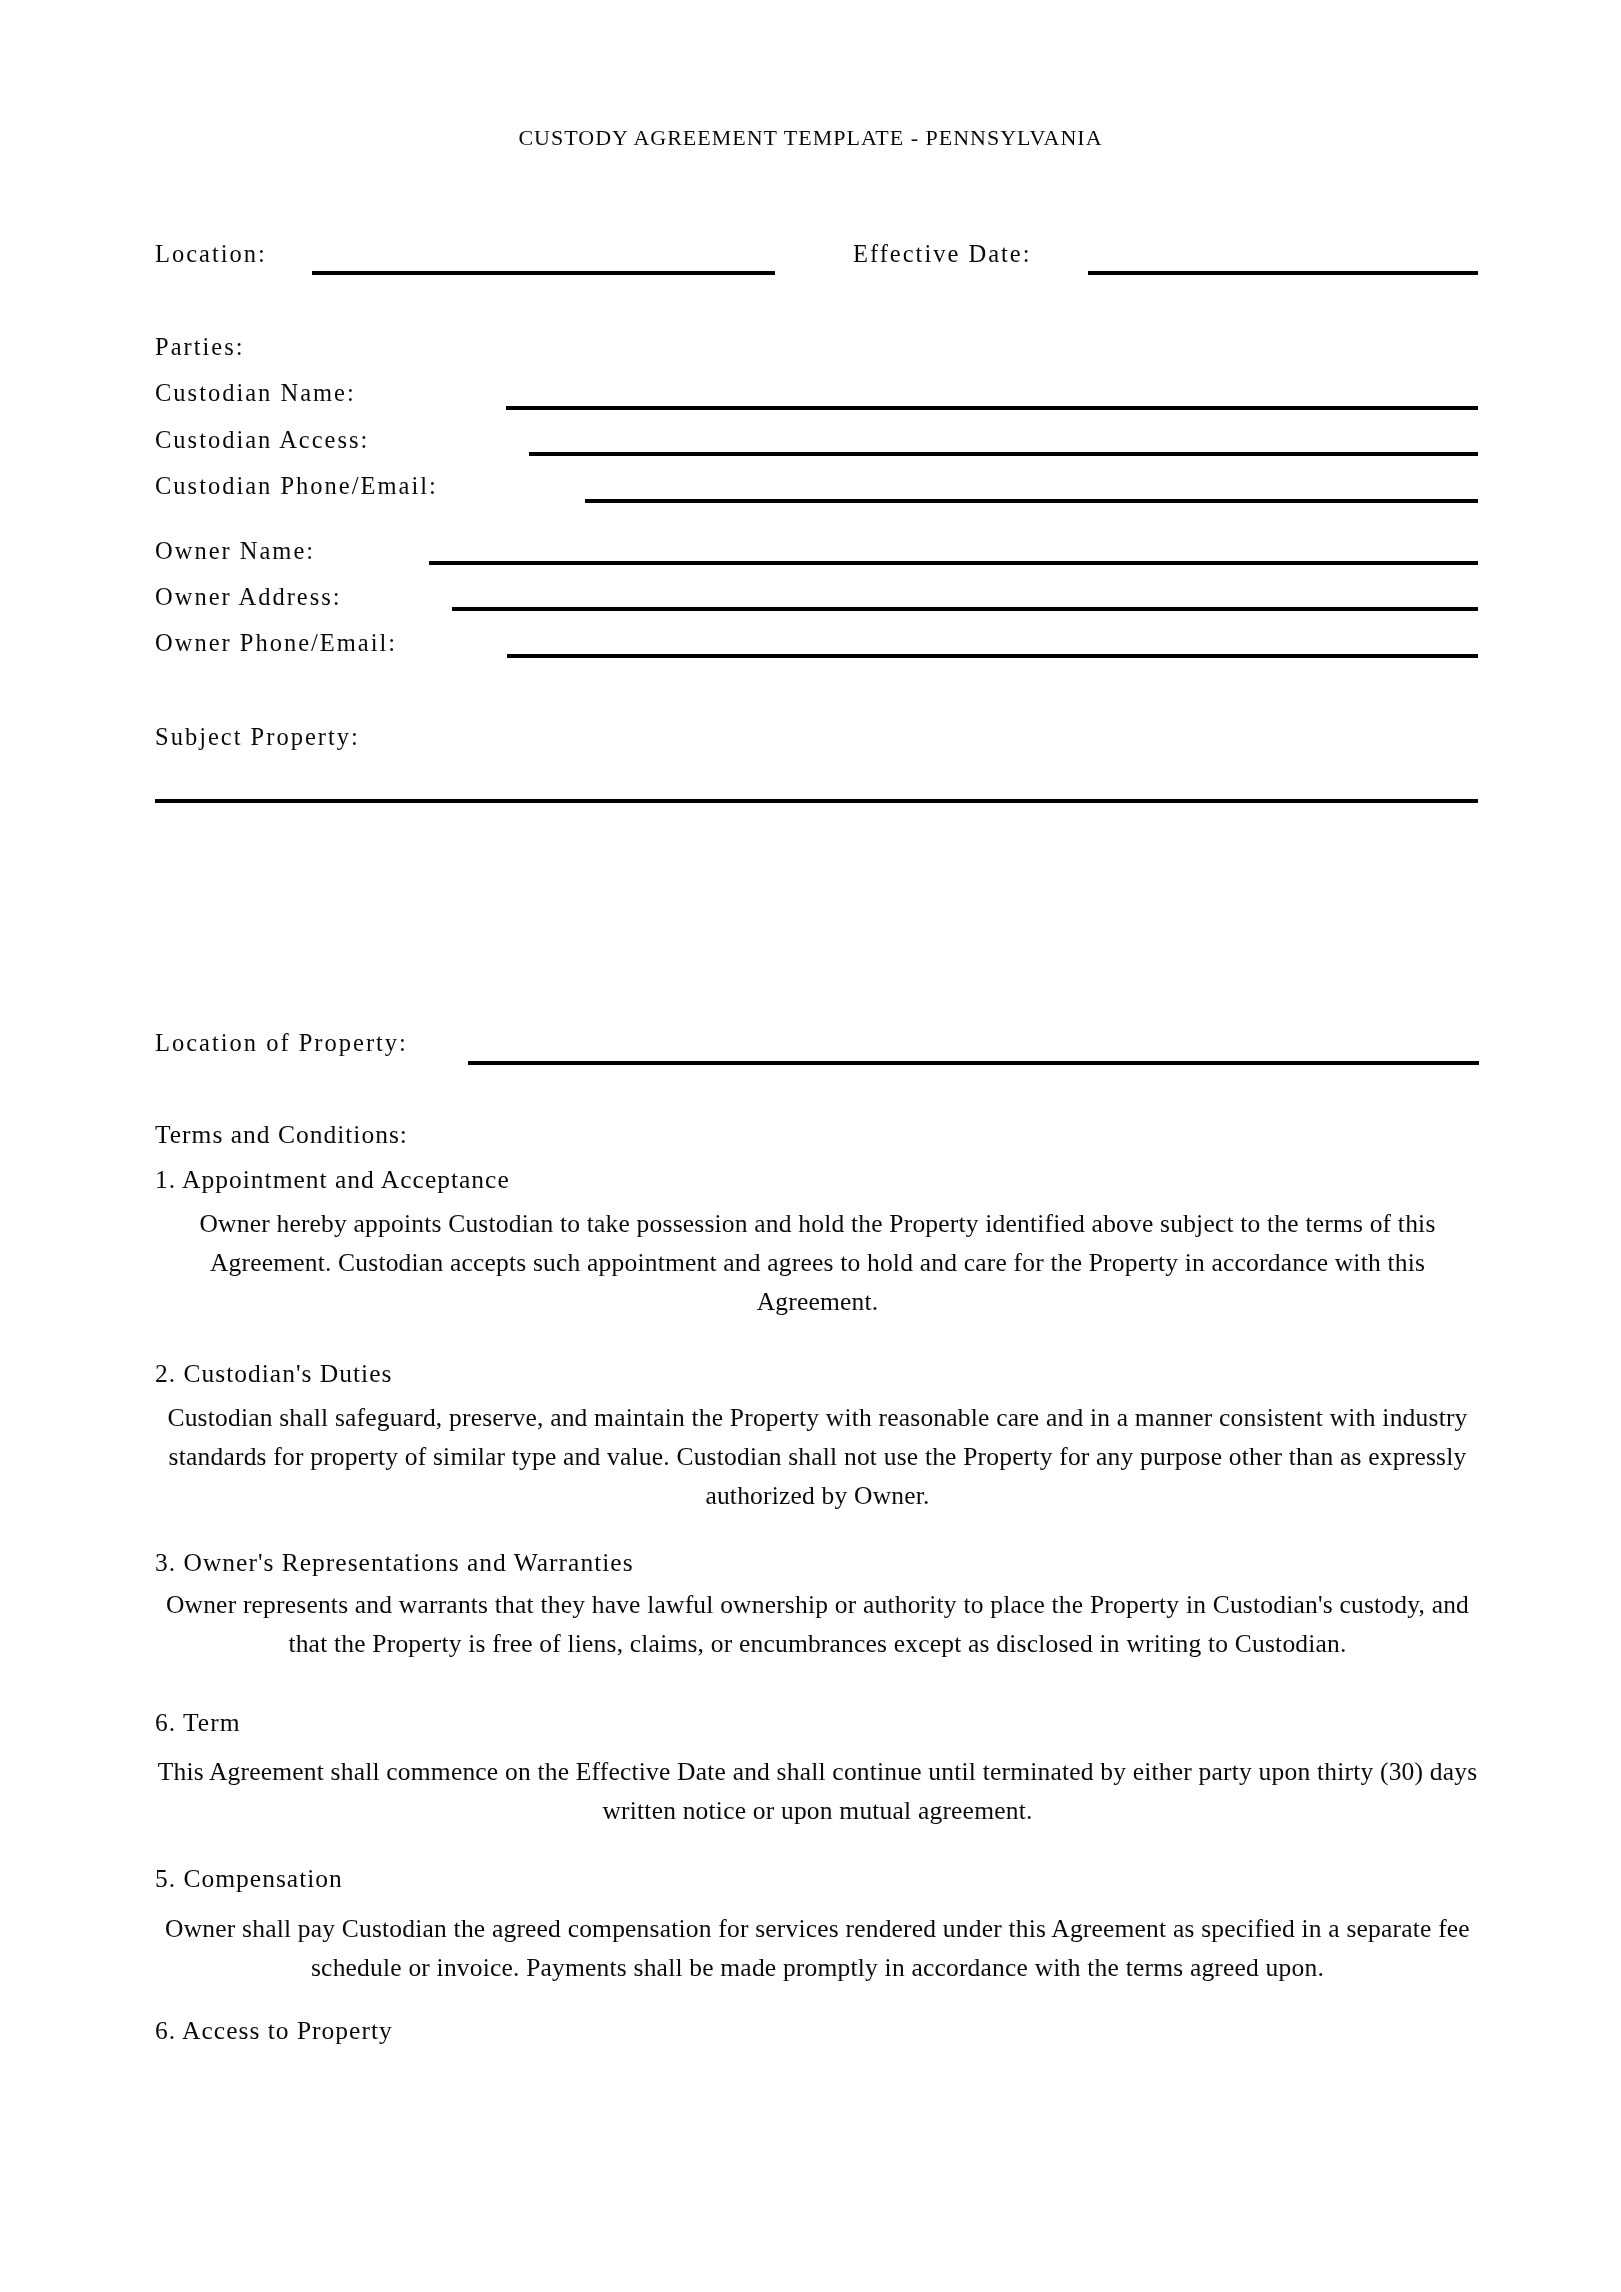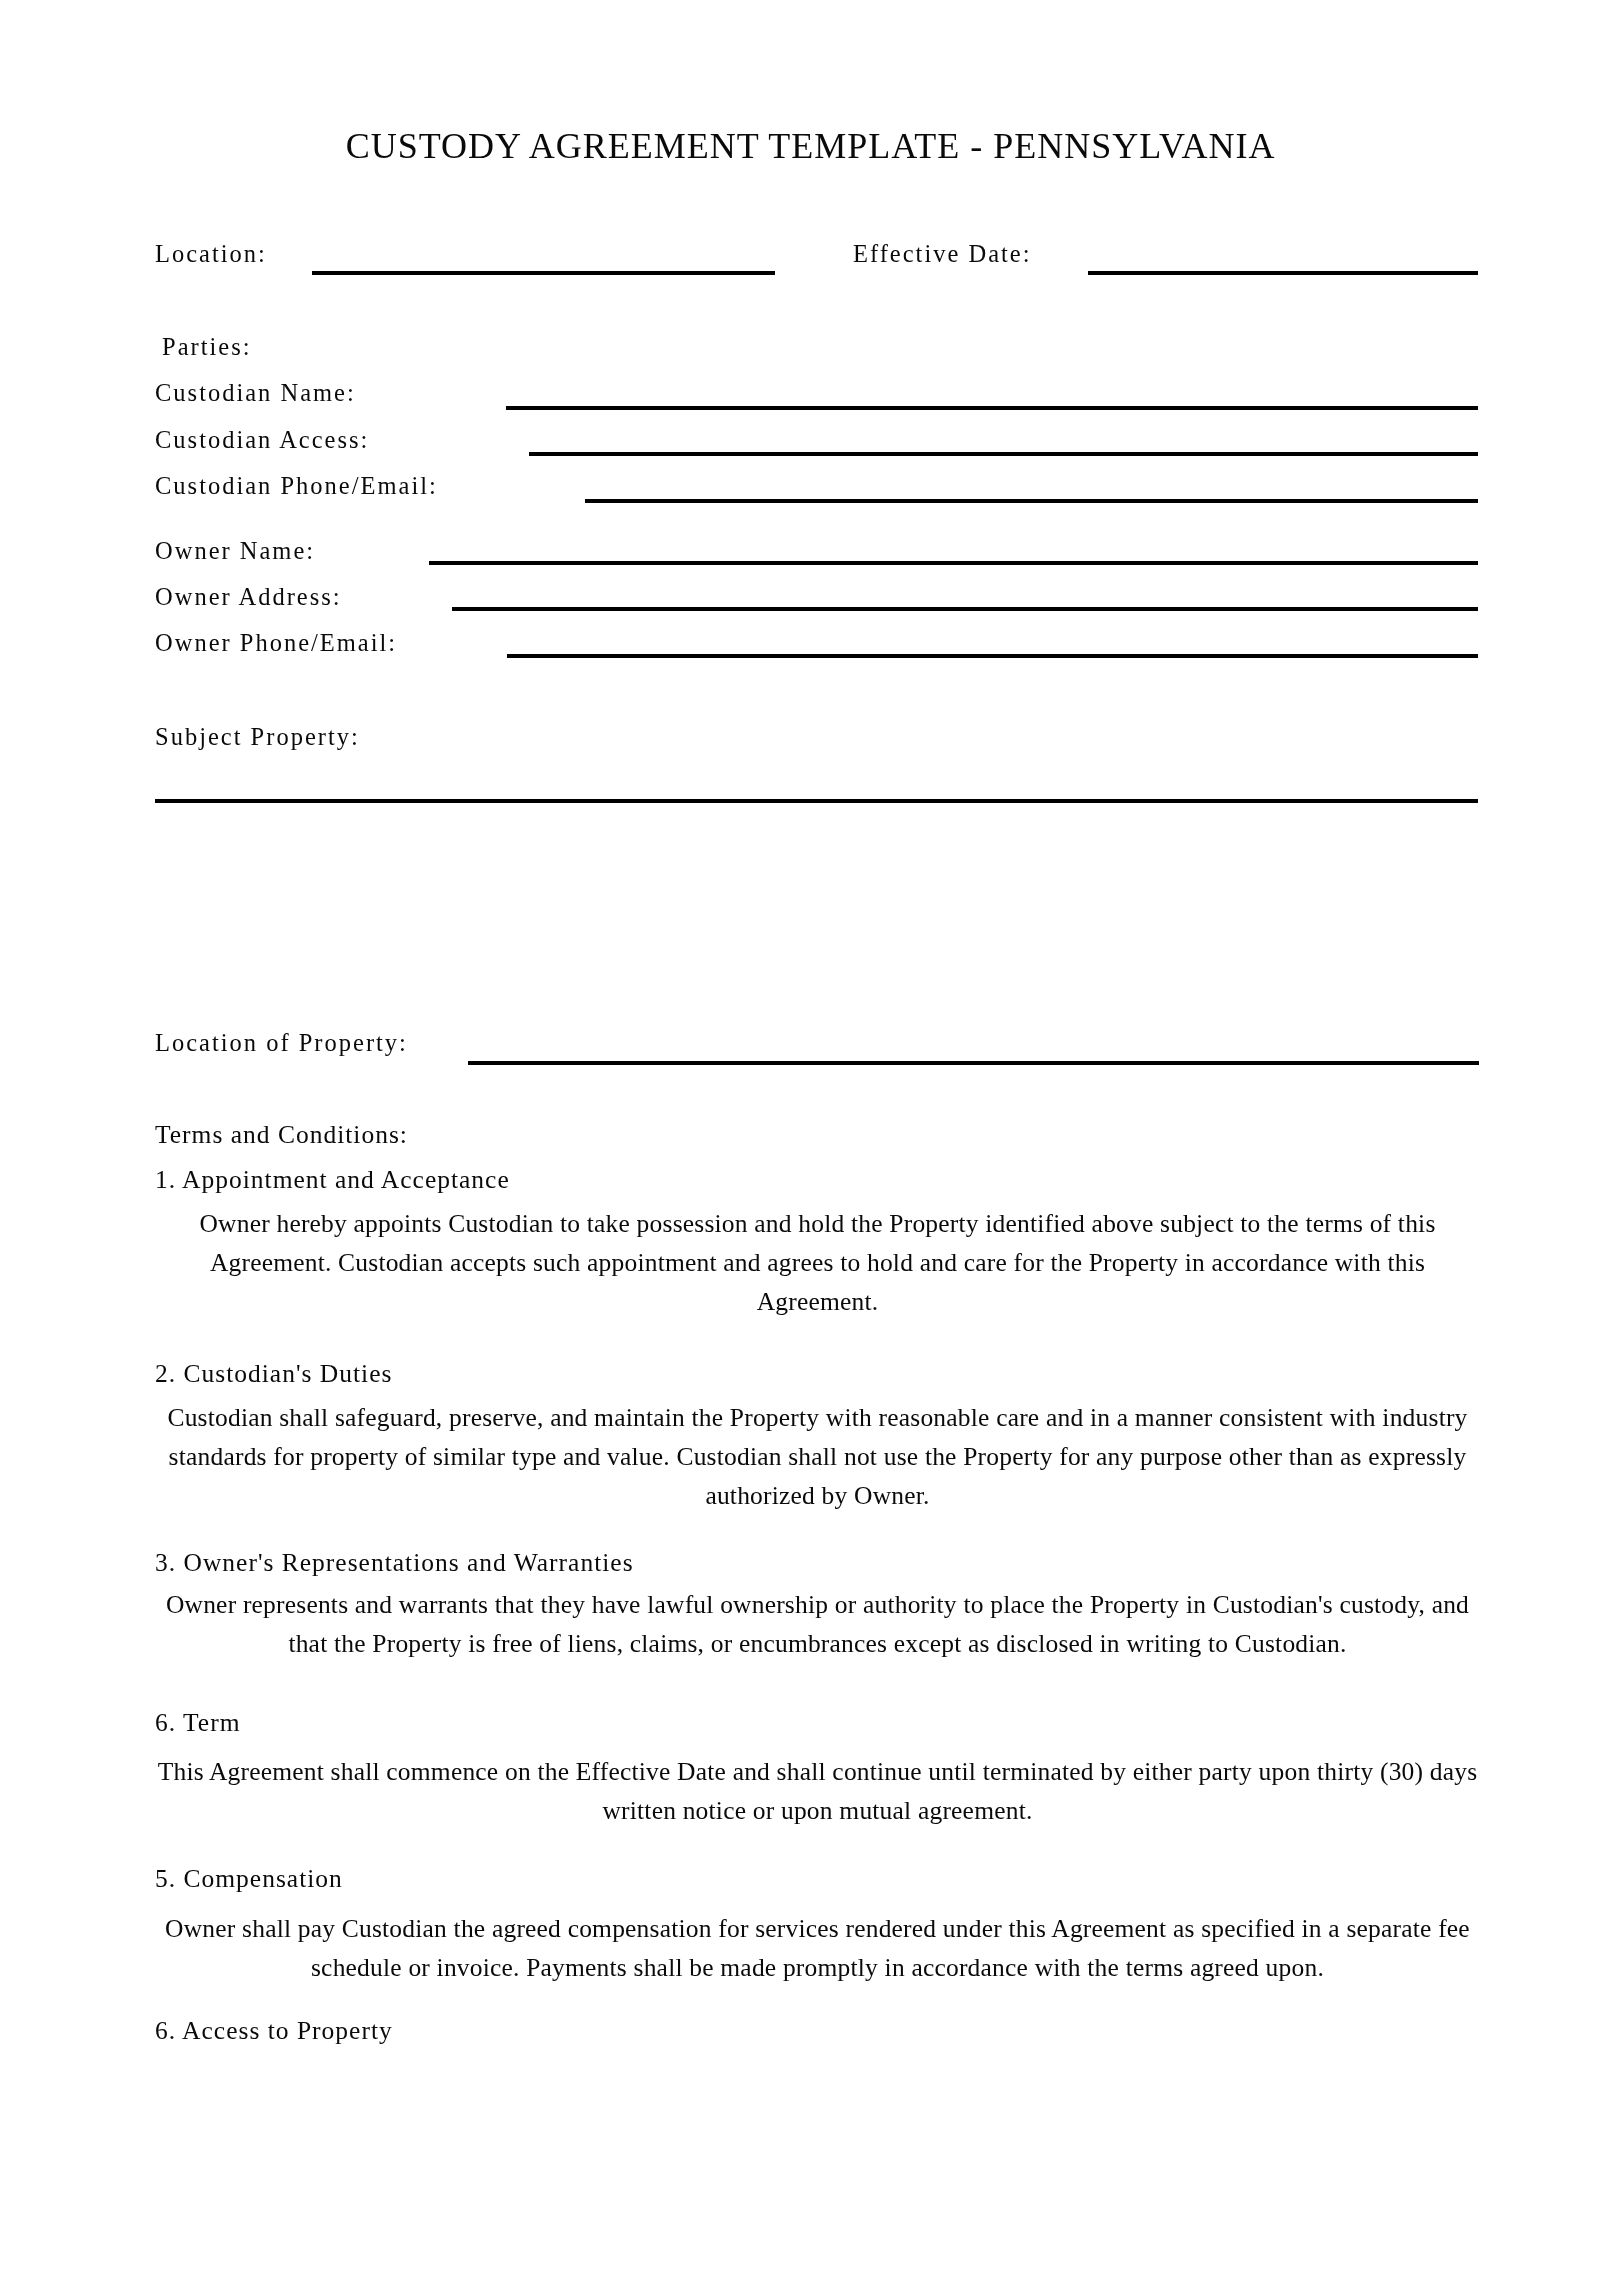--- a/index.html
+++ b/index.html
@@ -16,21 +16,21 @@
     font-family: "Liberation Serif", "DejaVu Serif", serif;
     overflow: hidden;
   }
   .title {
     position: absolute;
     left: 0;
     right: 0;
     top: 125px;
     margin: 0;
     text-align: center;
-    font-size: 36px;
+    font-size: 22px;
     font-weight: 400;
     letter-spacing: 1px;
     white-space: nowrap;
   }
   .label {
     position: absolute;
     font-size: 24.5px;
     letter-spacing: 2px;
     line-height: 29px;
     white-space: nowrap;
@@ -62,21 +62,21 @@
 
 <div class="page">
 
   <h1 class="title">CUSTODY AGREEMENT TEMPLATE - PENNSYLVANIA</h1>
 
   <span class="label" style="left:155px; top:239px;">Location:</span>
   <div class="fline" style="left:312px; top:271px; width:463px;"></div>
   <span class="label" style="left:853px; top:239px;">Effective Date:</span>
   <div class="fline" style="left:1088px; top:271px; width:390px;"></div>
 
-  <span class="label" style="left:155px; top:332px;margin-left:7px;">Parties:</span>
+  <span class="label" style="left:155px; top:332px;">Parties:</span>
 
   <span class="label" style="left:155px; top:378px;">Custodian Name:</span>
   <div class="fline" style="left:506px; top:406px; width:972px;"></div>
 
   <span class="label" style="left:155px; top:425px;">Custodian Access:</span>
   <div class="fline" style="left:529px; top:452px; width:949px;"></div>
 
   <span class="label" style="left:155px; top:471px;">Custodian Phone/Email:</span>
   <div class="fline" style="left:585px; top:499px; width:893px;"></div>
 

